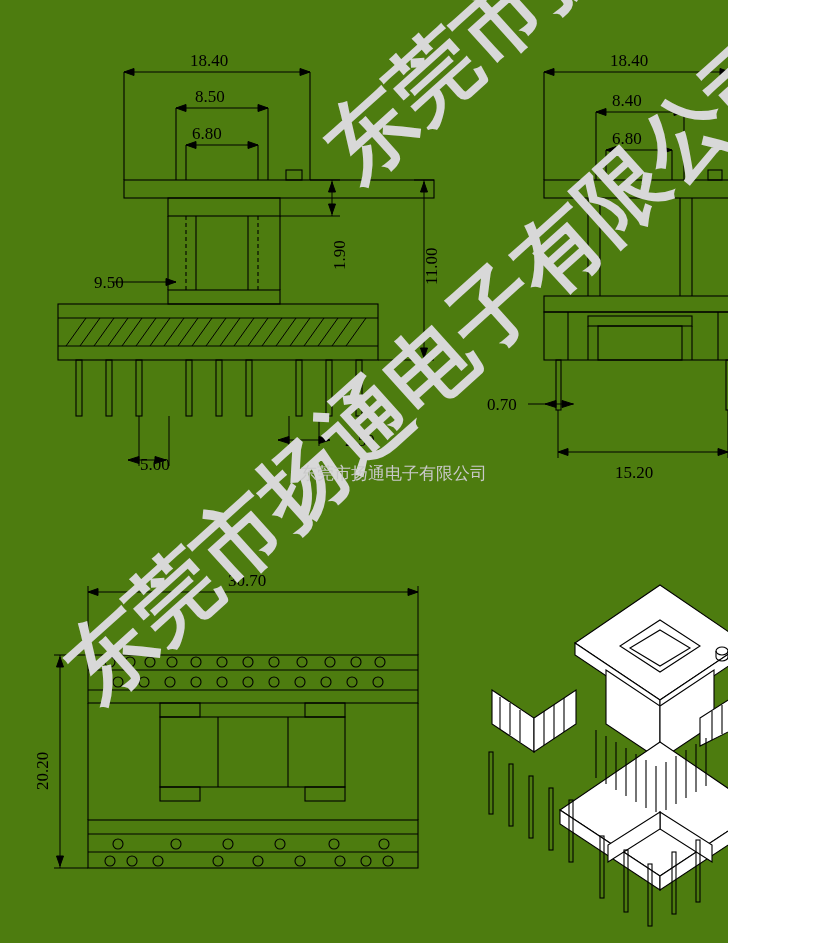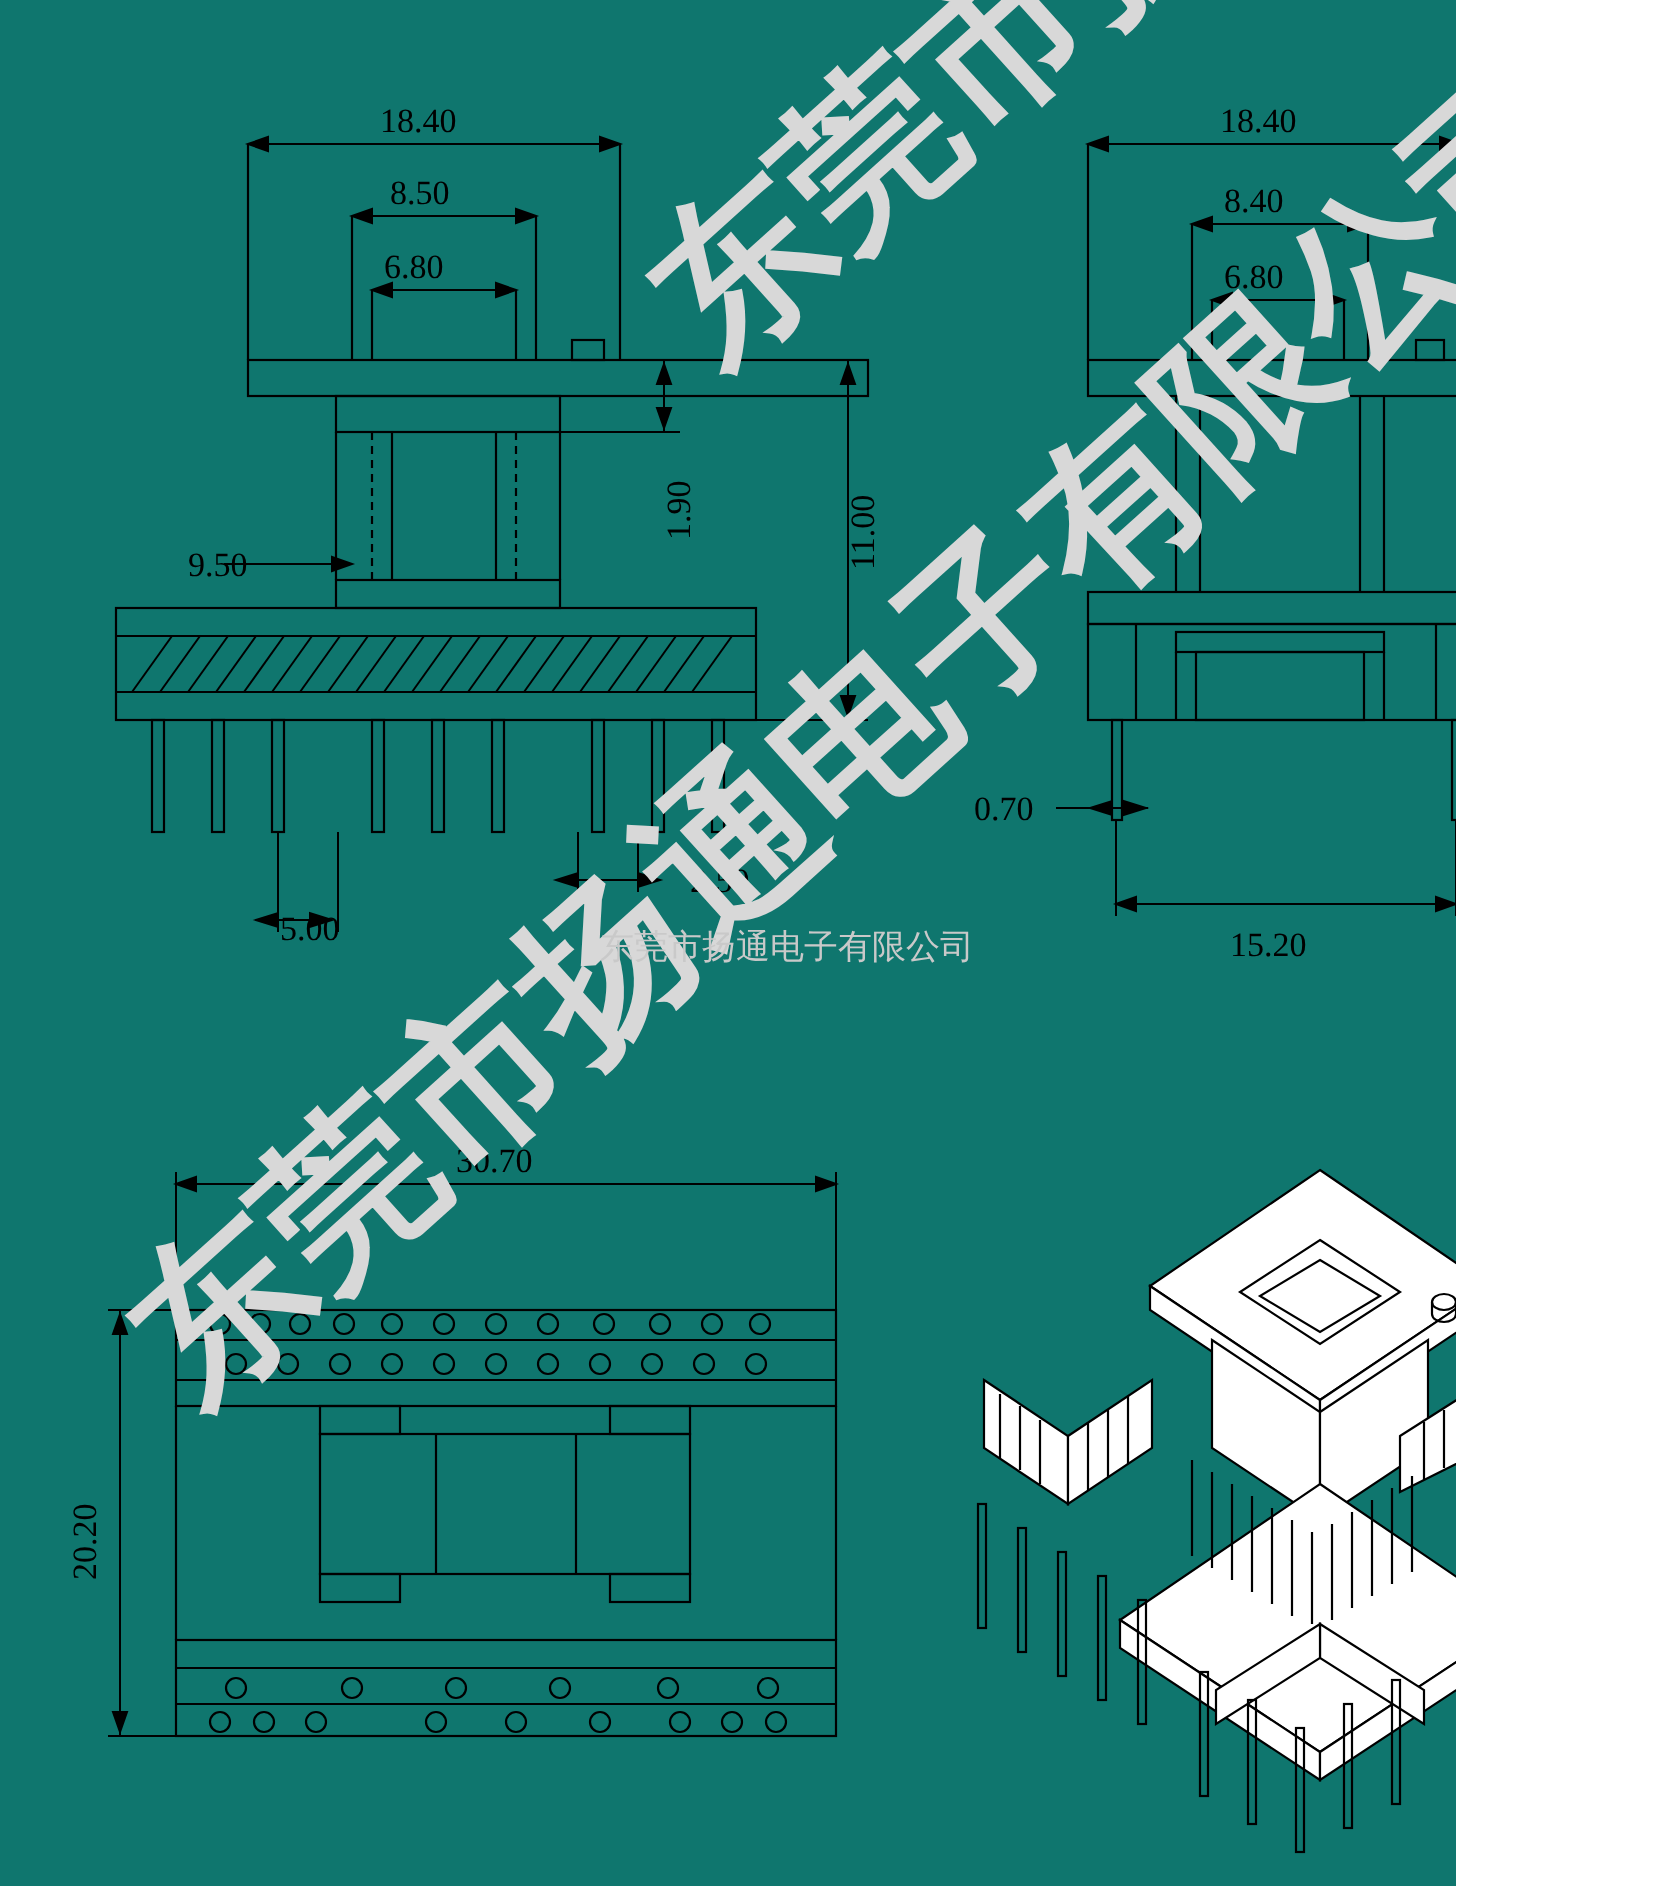--- a/index.html
+++ b/index.html
@@ -8,21 +8,21 @@
     background: #ffffff;
   }
   body {
     font-family: "Liberation Sans", sans-serif;
   }
   #sheet {
     position: relative;
     width: 728px;
     height: 943px;
     overflow: hidden;
-    background: #0f766e;
+    background: #4d7c0f;
   }
   #sheet svg {
     position: absolute;
     left: 0;
     top: 0;
   }
   .wm {
     position: absolute;
     color: #d8d8d8;
     font-family: "DejaVu Sans", sans-serif;

